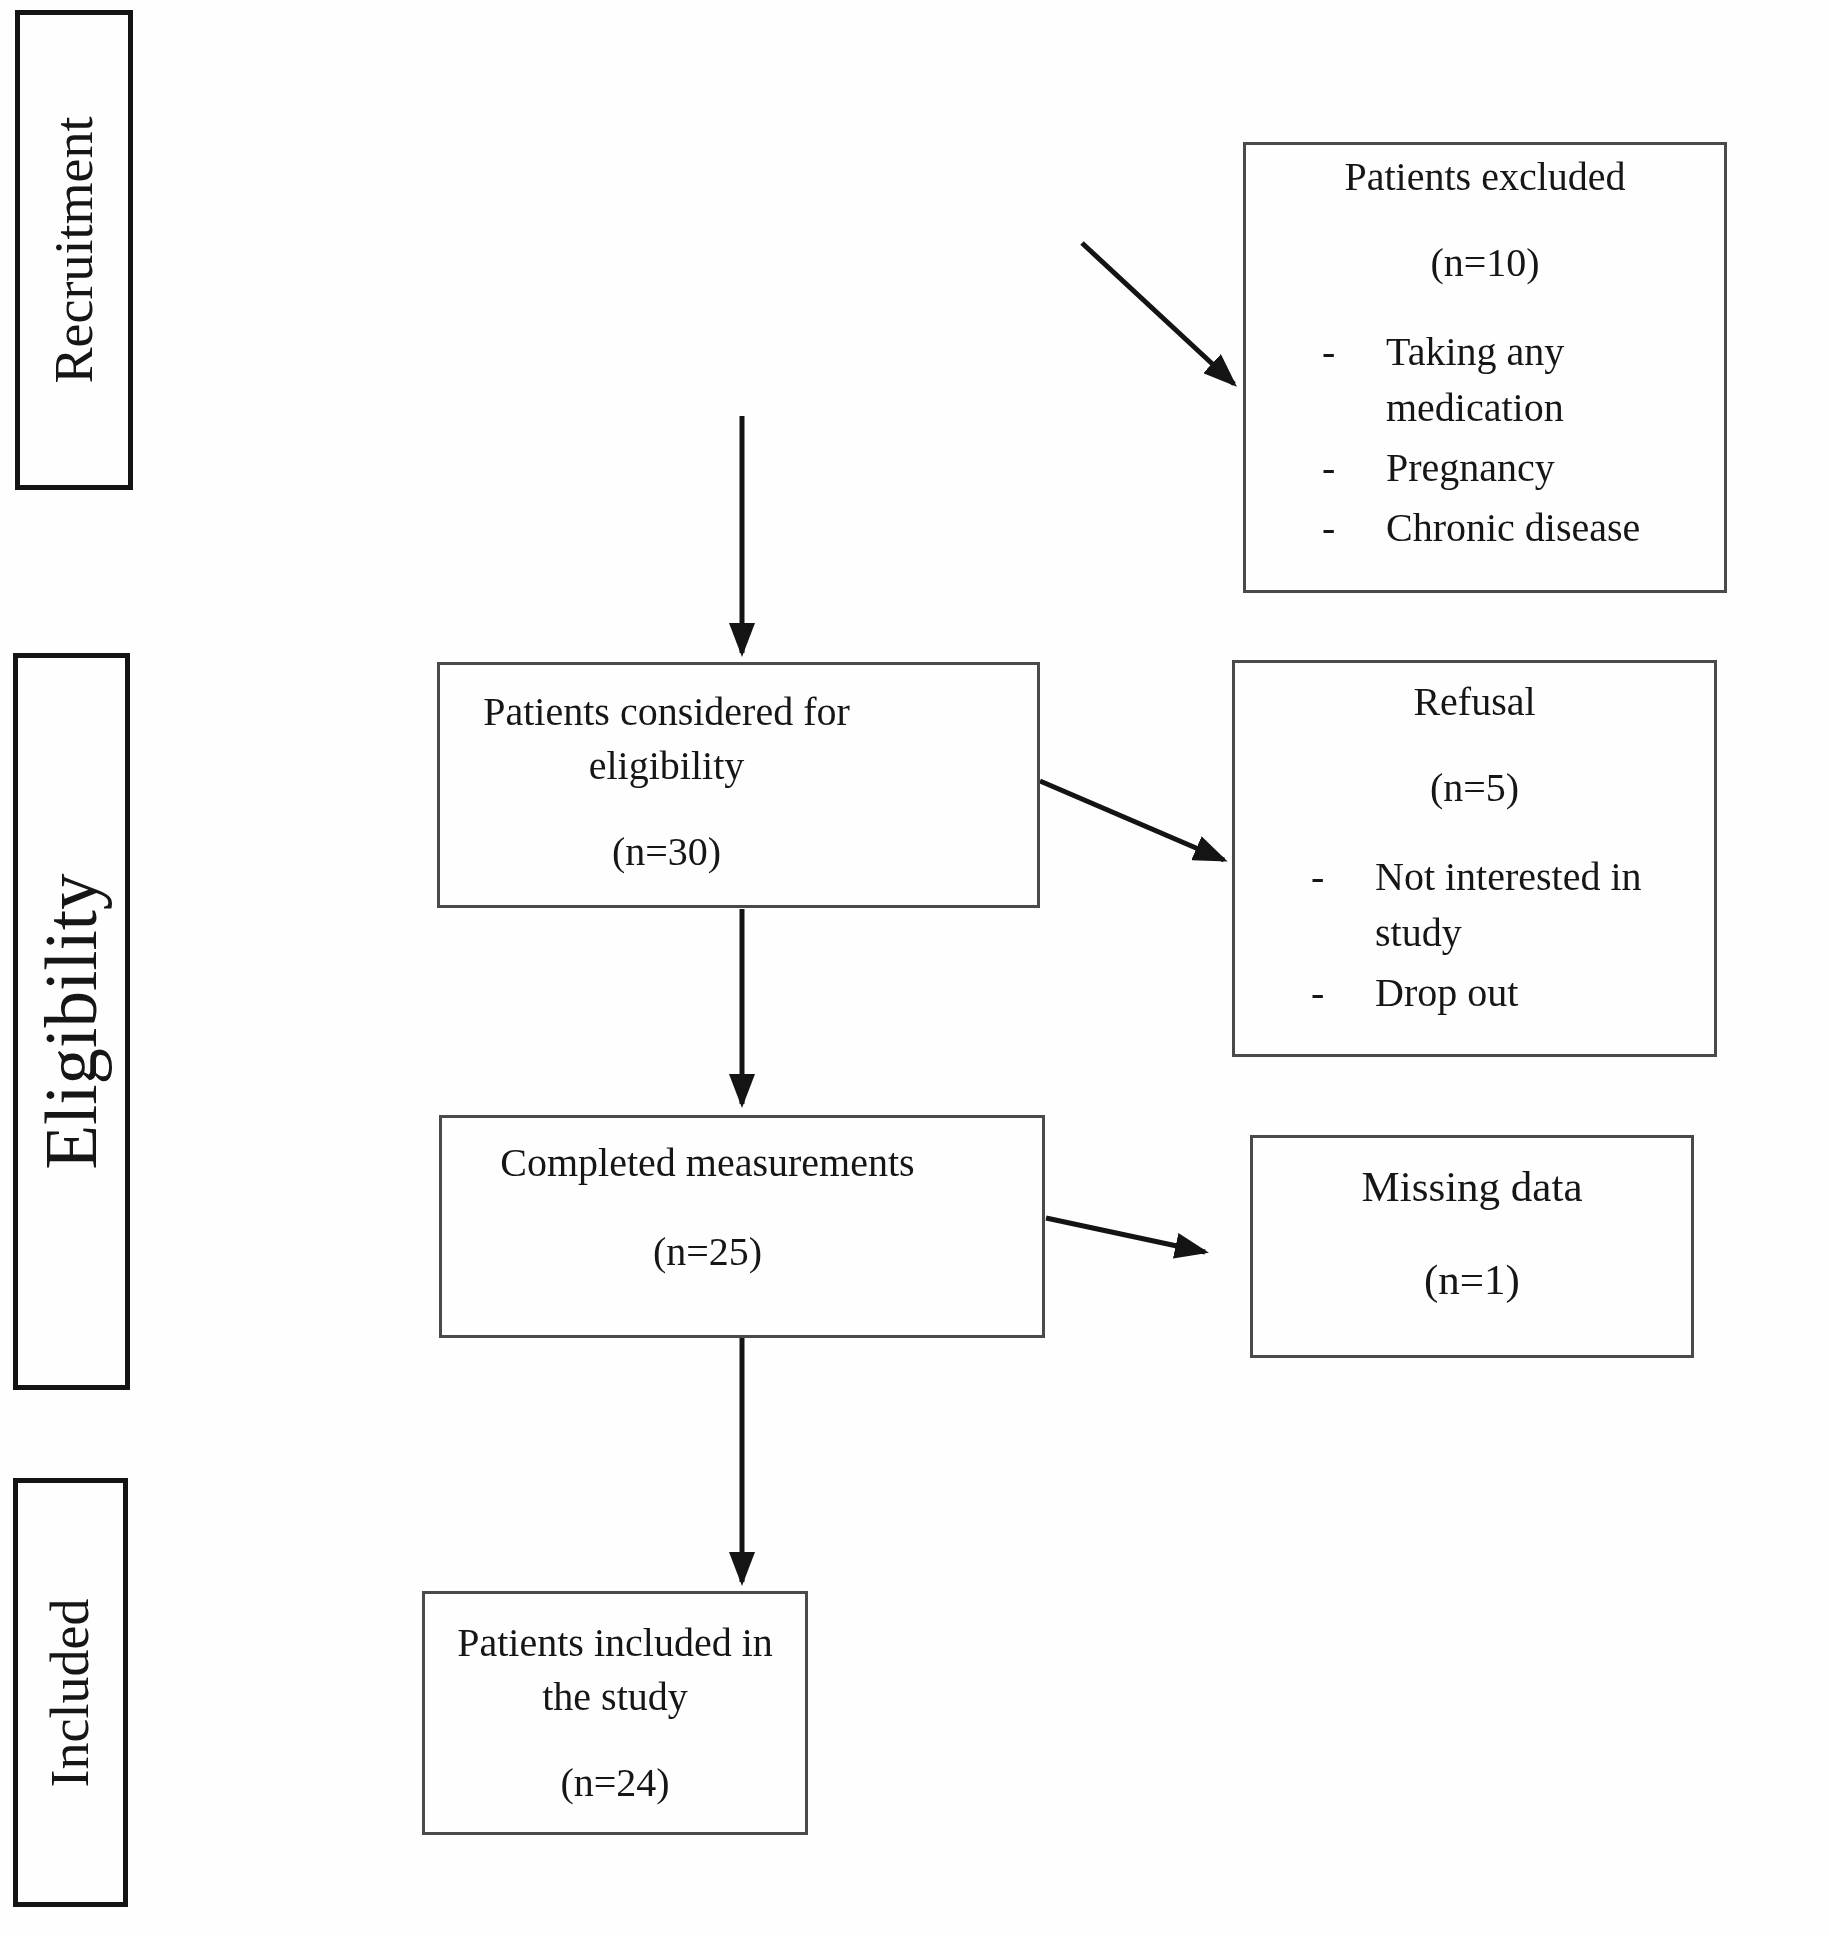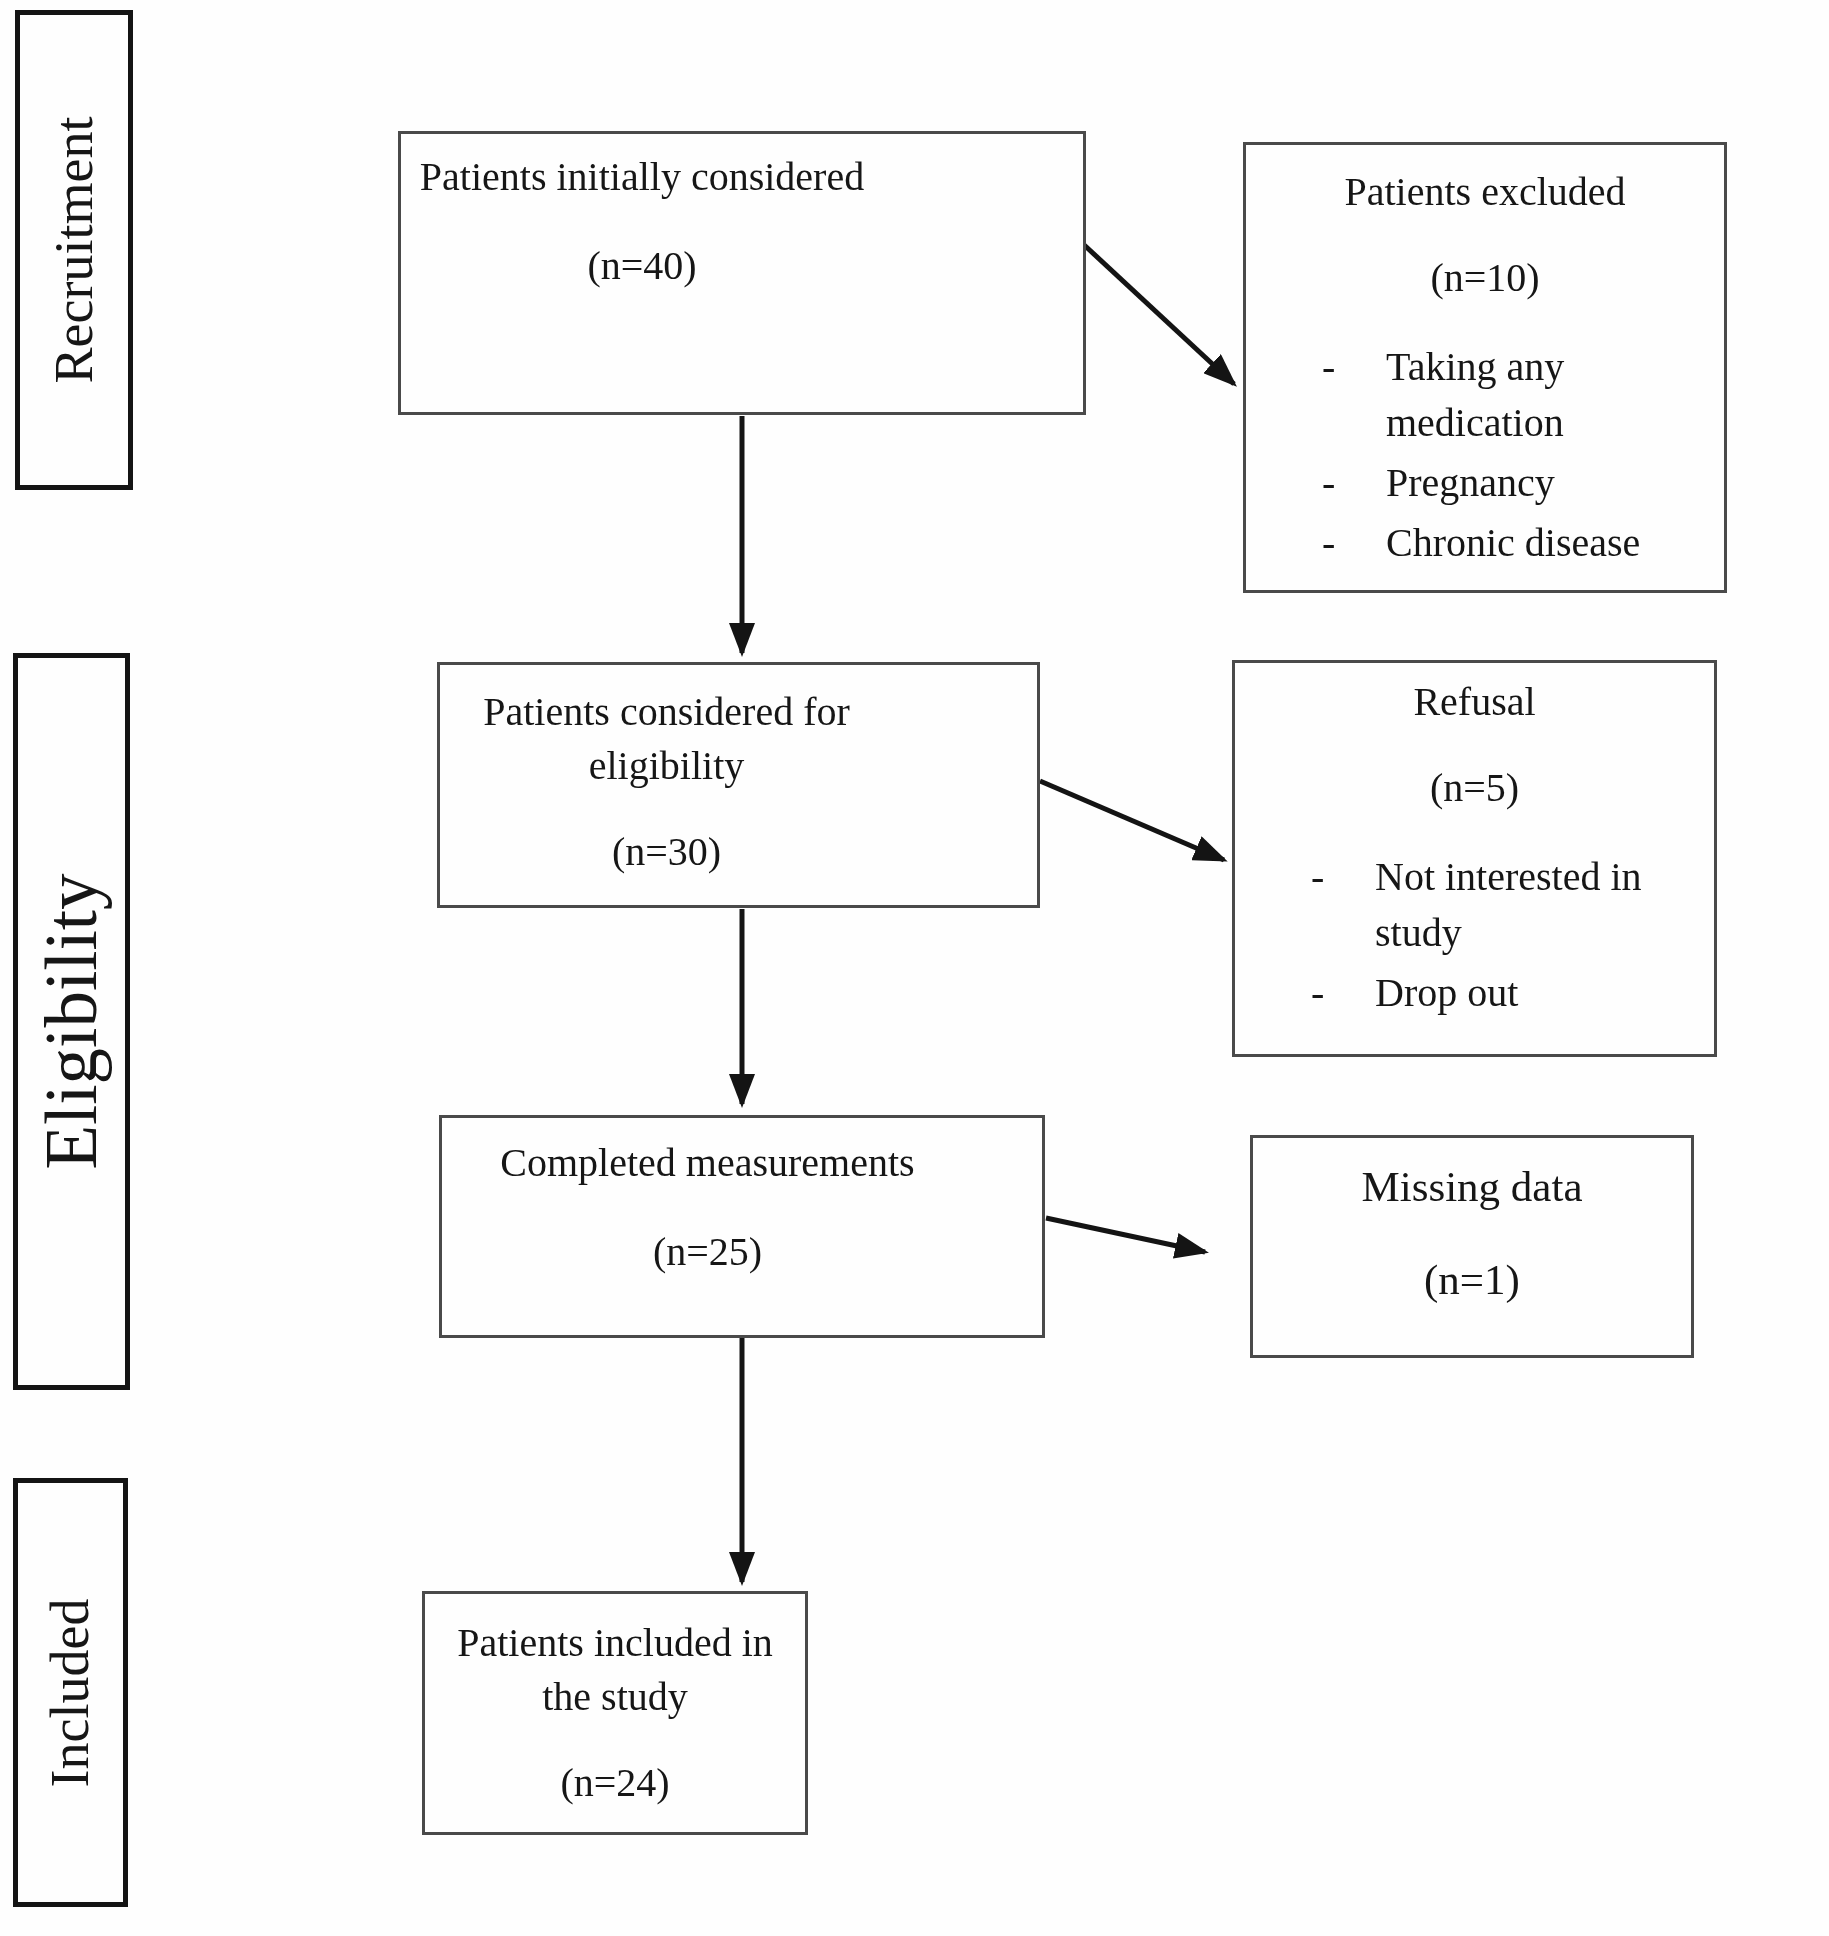--- a/index.html
+++ b/index.html
@@ -41,21 +41,21 @@
   .n-line { margin-top:35px; }
   #box-2 .n-line, #box-4 .n-line { margin-top:32px; }
 
   
   .sidebox {
     position:absolute;
     border:3px solid #4a4a4a;
     background:#fefefe;
     font-size:40px; line-height:1.35;
   }
-  #side-excluded { left:1243px; top:142px;  width:484px; height:451px; padding-top:20px; }
+  #side-excluded { left:1243px; top:142px;  width:484px; height:451px; padding-top:5px; }
   #side-refusal  { left:1232px; top:660px;  width:485px; height:397px; padding-top:12px; }
   #side-missing  { left:1213px; top:1135px; width:444px; height:223px; padding-top:20px; font-size:43px;margin-left:37px; }
   .sb-title, .sb-n { text-align:center; }
   .sb-n { margin-top:32px;font-family:Liberation Serif, serif; }
   #side-missing .sb-n { margin-top:35px; }
   .bullets { margin-top:34px; padding-left:76px; padding-right:18px; }
   .bullet { display:flex; line-height:1.4; margin-bottom:4px; }
   .bullet .dash  { flex:0 0 64px; }
   .bullet .btext { flex:1 1 auto; }
 </style>
@@ -81,24 +81,20 @@
   <div class="stage" id="stage-recruitment">
     <span class="stage-label">Recruitment</span>
   </div>
   <div class="stage" id="stage-eligibility">
     <span class="stage-label">Eligibility</span>
   </div>
   <div class="stage" id="stage-included">
     <span class="stage-label">Included</span>
   </div>
 
-  <div class="flow" id="box-1">
-    <div class="title">Patients initially considered</div>
-    <div class="n-line">(n=40)</div>
-  </div>
   <div class="flow" id="box-2">
     <div class="title">Patients considered for eligibility</div>
     <div class="n-line">(n=30)</div>
   </div>
   <div class="flow" id="box-3">
     <div class="title">Completed measurements</div>
     <div class="n-line">(n=25)</div>
   </div>
   <div class="flow" id="box-4">
     <div class="title">Patients included in the study</div>

